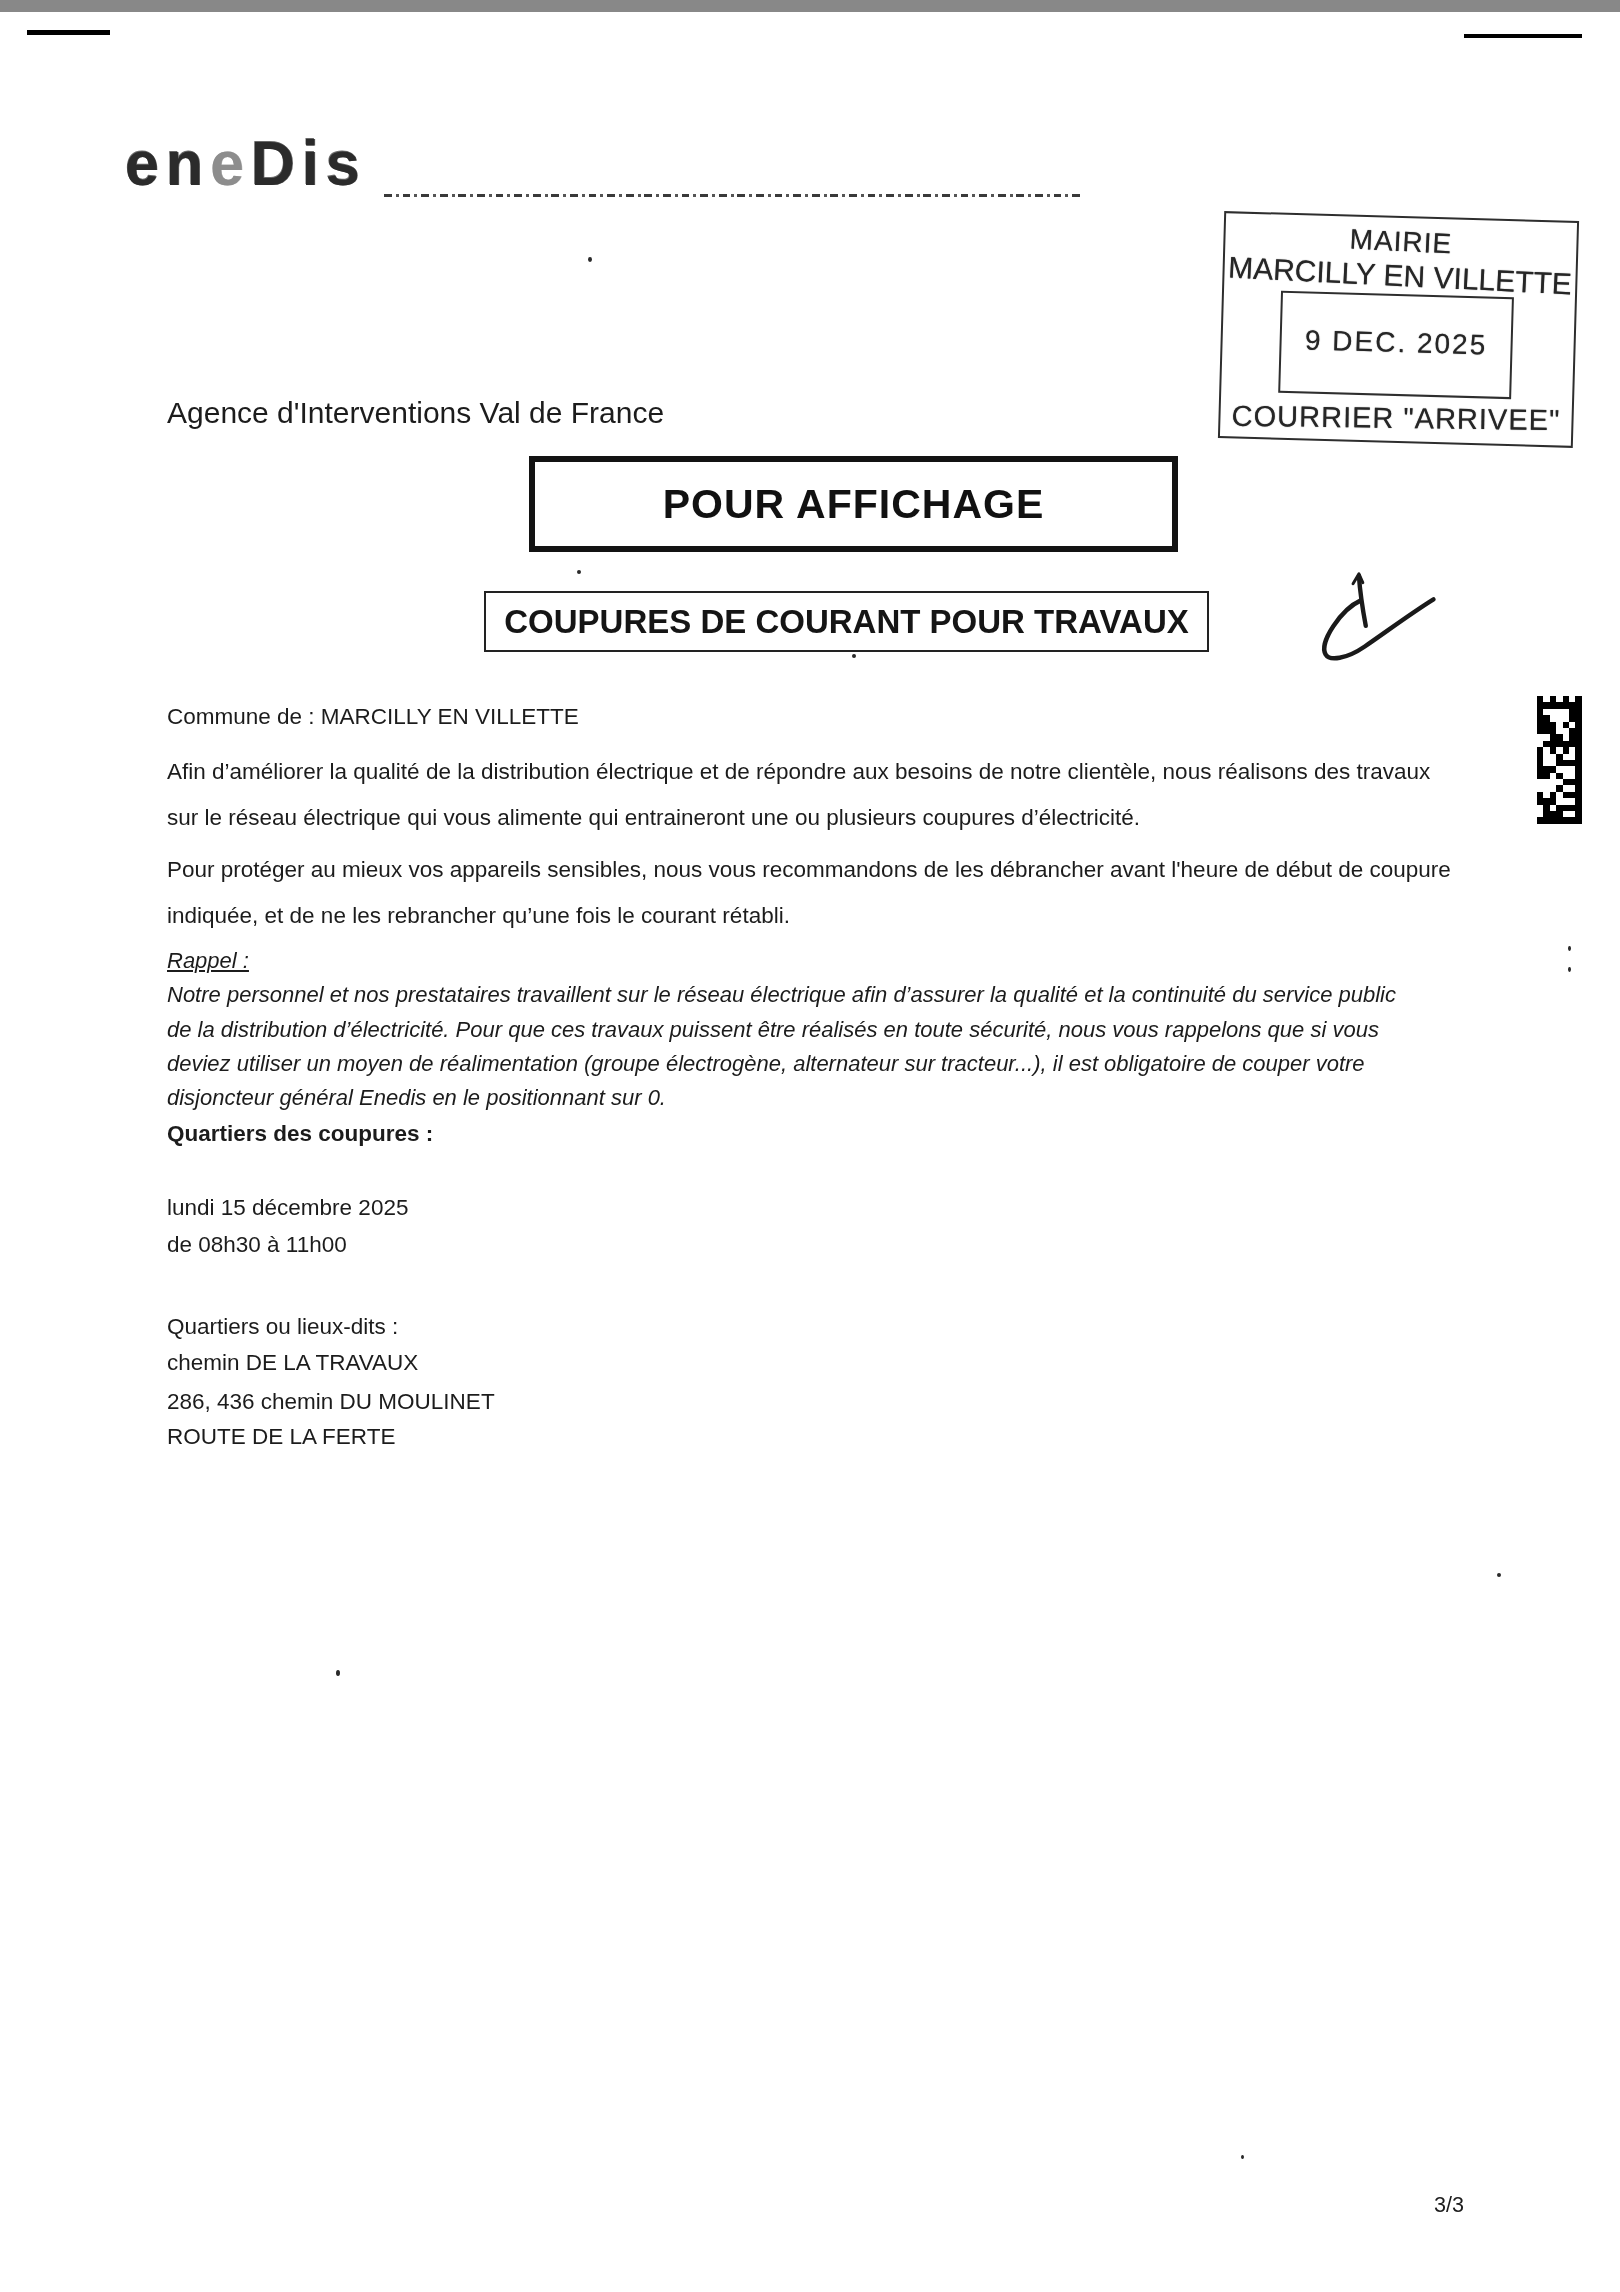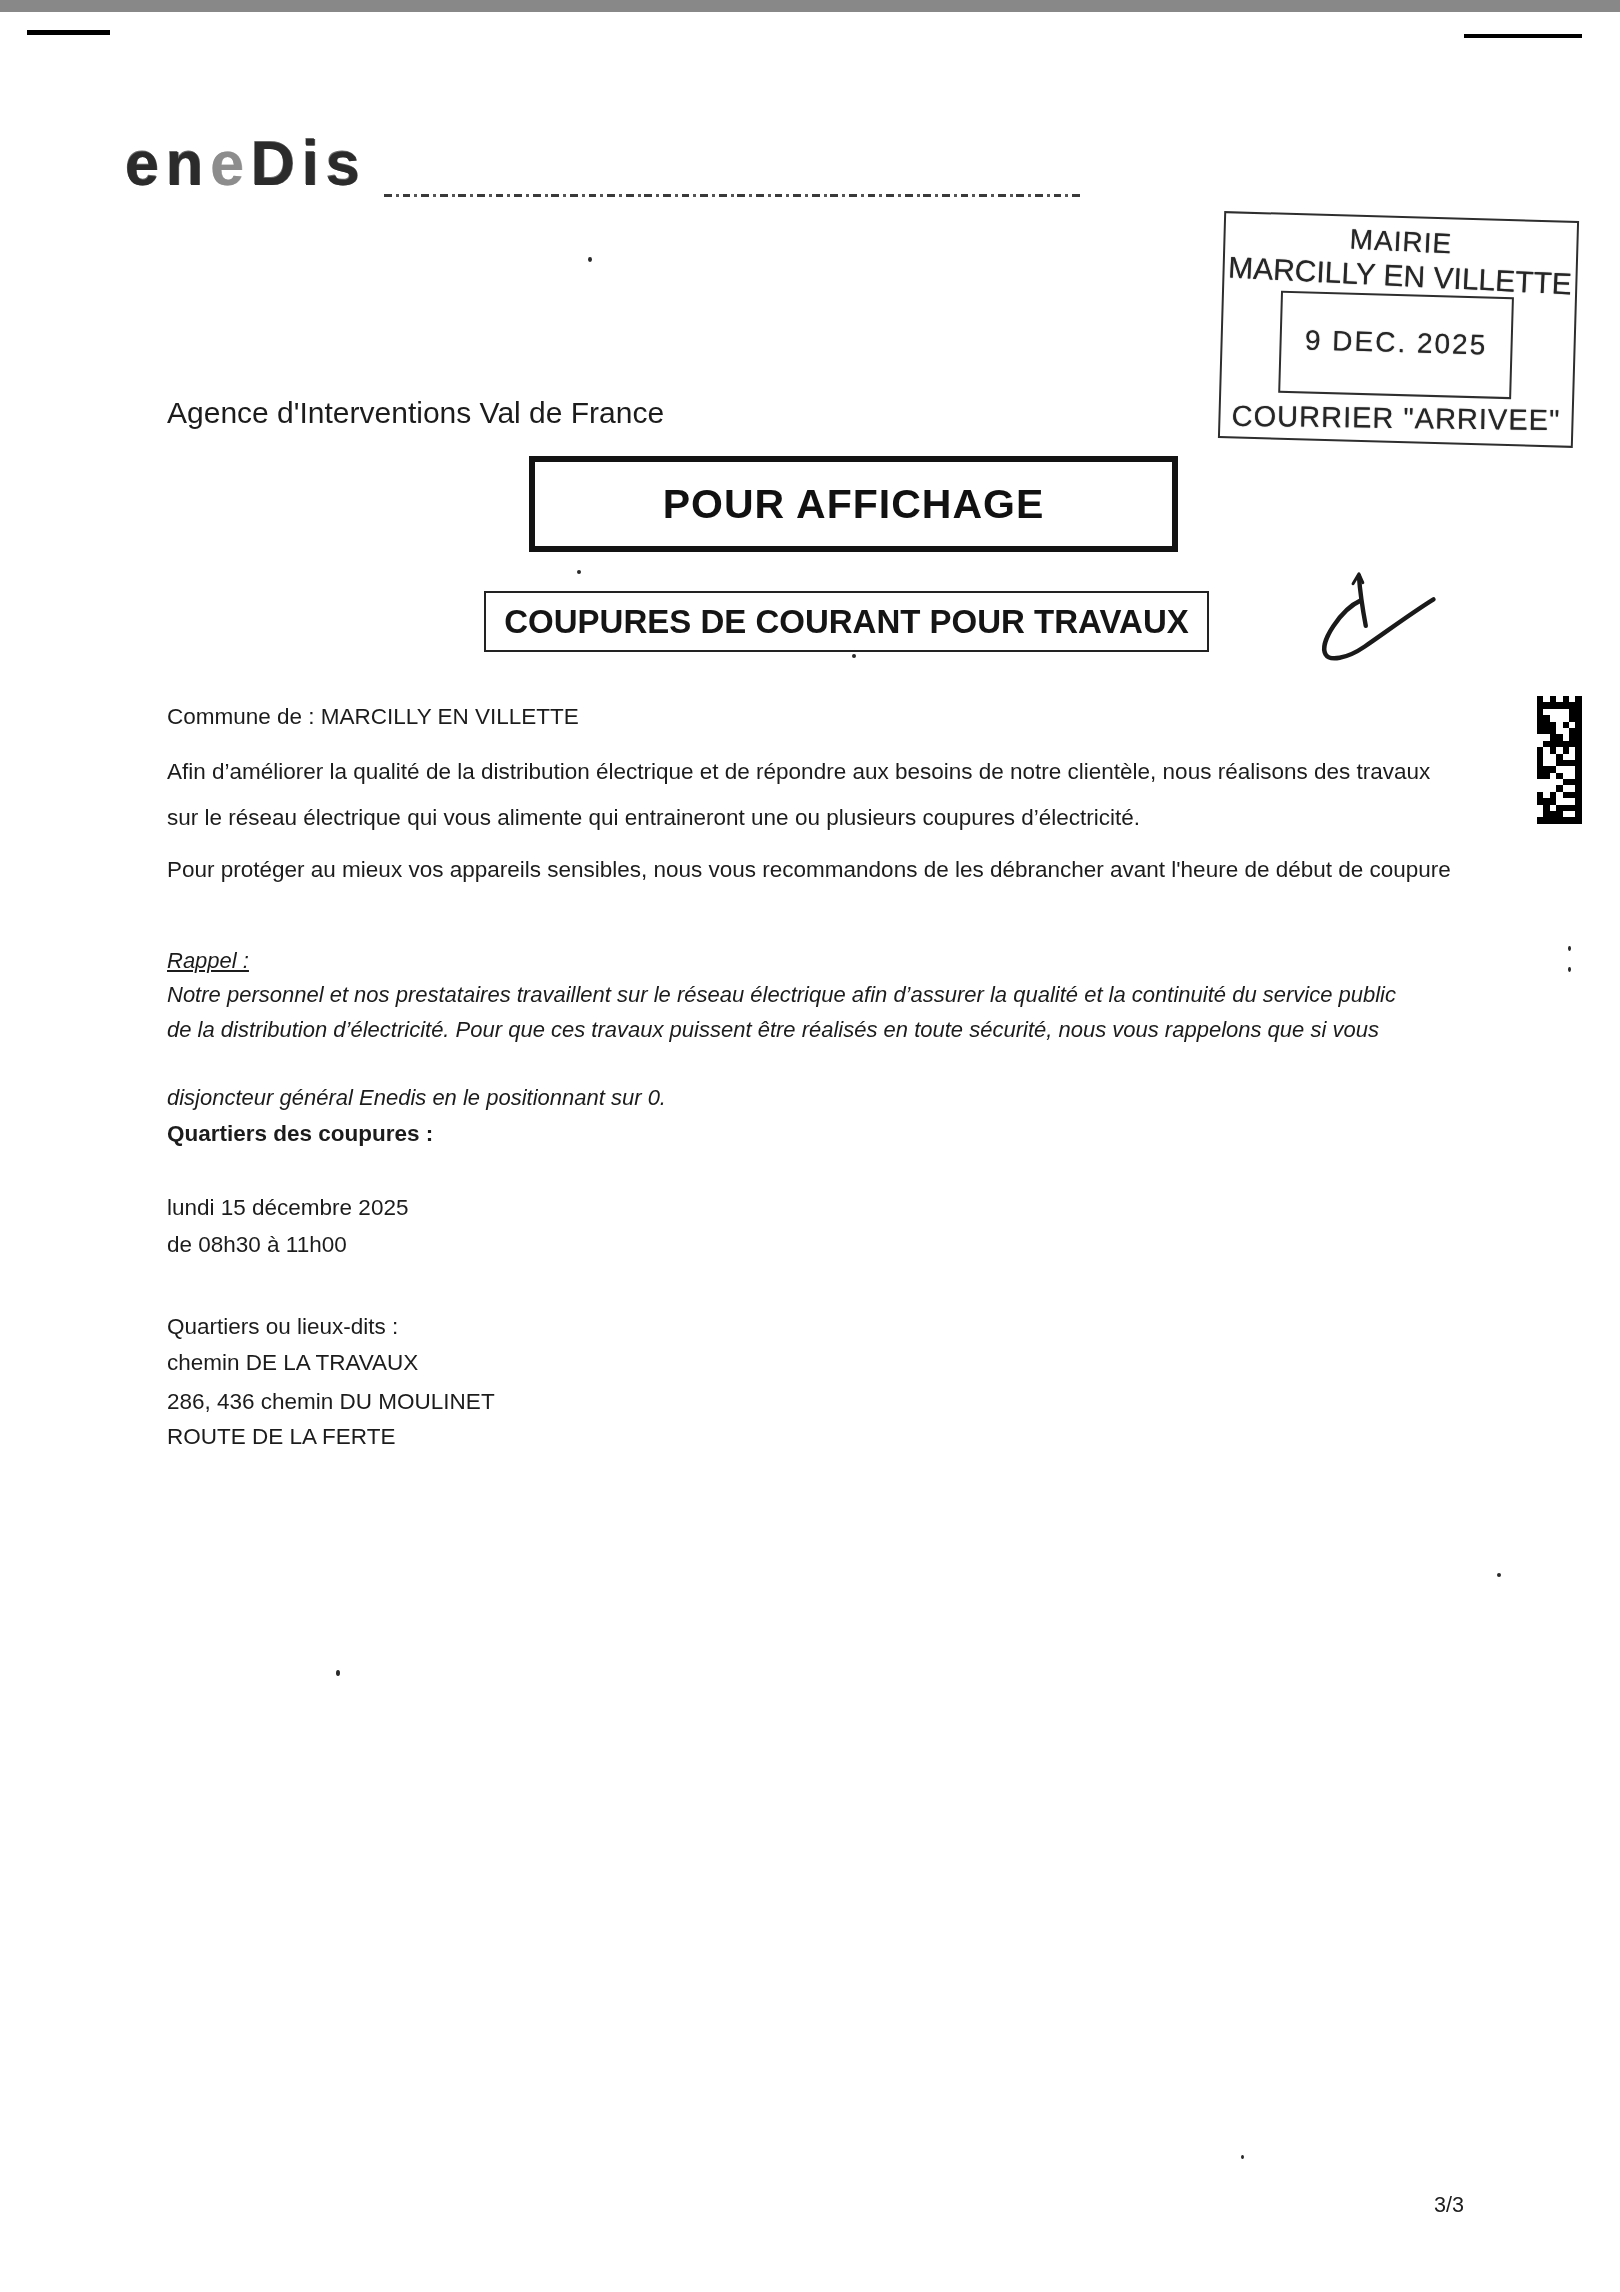--- a/index.html
+++ b/index.html
@@ -247,24 +247,26 @@
       <div class="bc-cell on"></div>
       <div class="bc-cell on"></div>
     </div>
 
   <div class="t" style="top:692px;">Commune de : MARCILLY EN VILLETTE</div>
 
   <div class="t" style="top:747px;">Afin d’améliorer la qualité de la distribution électrique et de répondre aux besoins de notre clientèle, nous réalisons des travaux</div>
   <div class="t" style="top:793px;">sur le réseau électrique qui vous alimente qui entraineront une ou plusieurs coupures d’électricité.</div>
 
   <div class="t" style="top:845px;text-align:center;">Pour protéger au mieux vos appareils sensibles, nous vous recommandons de les débrancher avant l'heure de début de coupure</div>
+  <div class="t" style="top:891px;">indiquée, et de ne les rebrancher qu’une fois le courant rétabli.</div>
 
   <div class="t it underline" style="top:936px;">Rappel :</div>
   <div class="t it" style="top:970px;">Notre personnel et nos prestataires travaillent sur le réseau électrique afin d’assurer la qualité et la continuité du service public</div>
   <div class="t it" style="top:1005px;">de la distribution d’électricité. Pour que ces travaux puissent être réalisés en toute sécurité, nous vous rappelons que si vous</div>
+  <div class="t it" style="top:1039px;">deviez utiliser un moyen de réalimentation (groupe électrogène, alternateur sur tracteur...), il est obligatoire de couper votre</div>
   <div class="t it" style="top:1073px;">disjoncteur général Enedis en le positionnant sur 0.</div>
 
   <div class="t bold" style="top:1109px;">Quartiers des coupures :</div>
 
   <div class="t" style="top:1183px;">lundi 15 décembre 2025</div>
   <div class="t" style="top:1220px;">de 08h30 à 11h00</div>
 
   <div class="t" style="top:1302px;">Quartiers ou lieux-dits :</div>
   <div class="t" style="top:1338px;">chemin DE LA TRAVAUX</div>
   <div class="t" style="top:1377px;">286, 436 chemin DU MOULINET</div>

